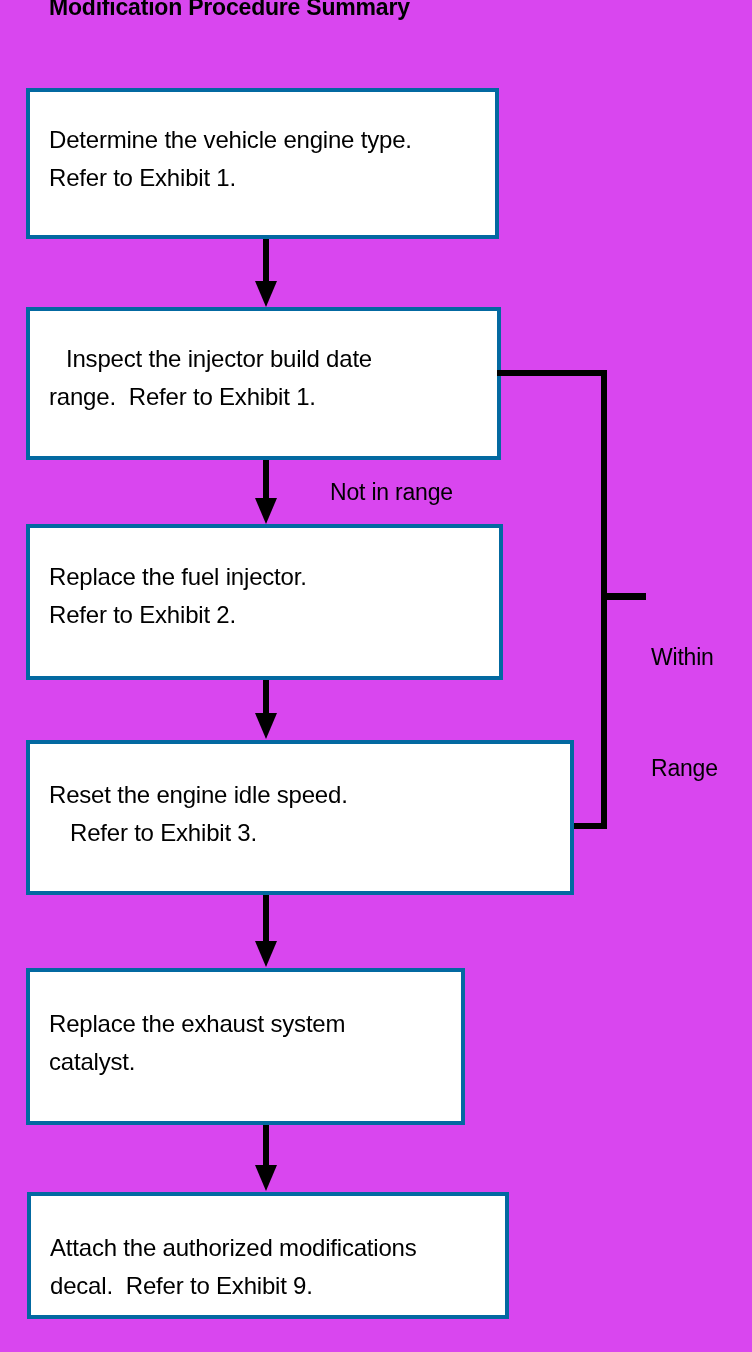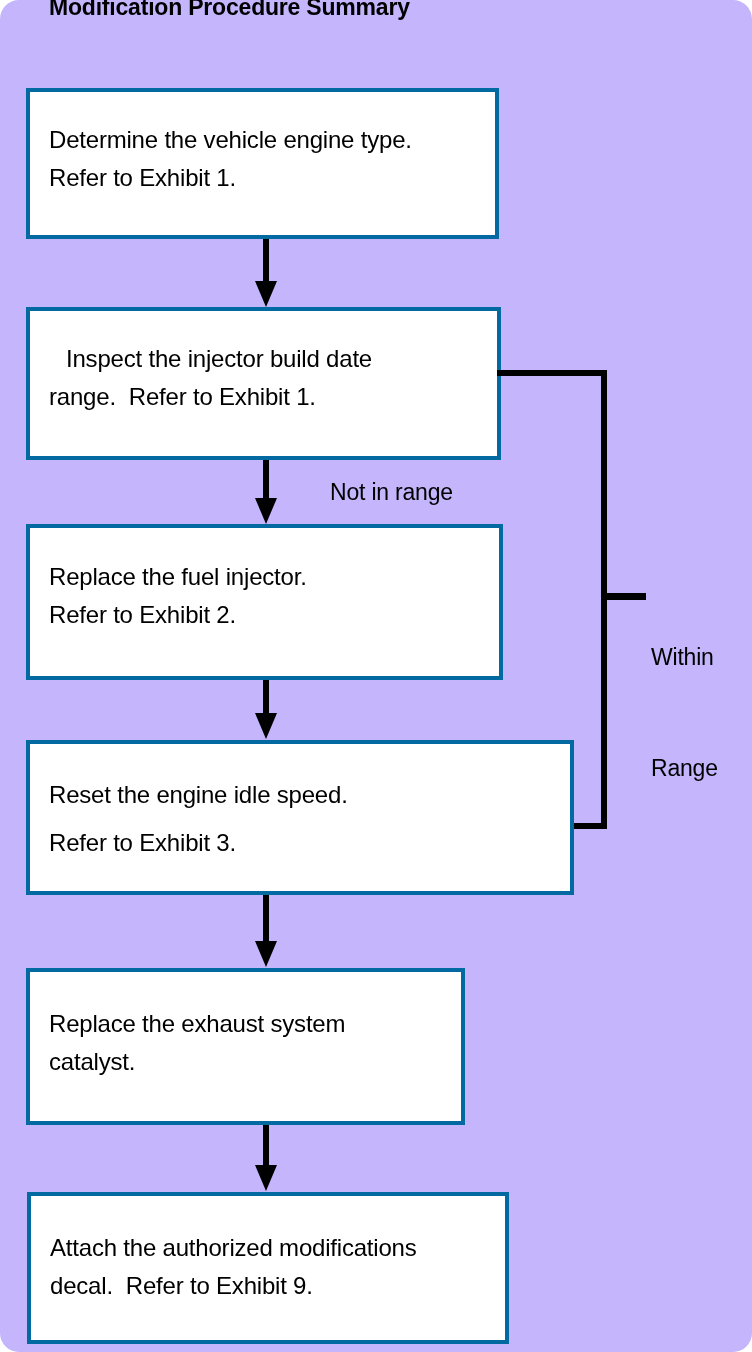--- a/index.html
+++ b/index.html
@@ -10,23 +10,22 @@
   }
   body {
     font-family: "Liberation Sans", sans-serif;
     color: #000000;
     -webkit-font-smoothing: none;
   }
   #page {
     position: relative;
     width: 752px;
     height: 1352px;
-    background: #c4b5fd;
+    background: #d946ef;
     overflow: hidden;
-    border-radius: 19px;
   }
   
   .title {
     position: absolute;
     left: 49px;
     top: -6px;
     font-size: 23px;
     font-weight: bold;
     letter-spacing: -0.2px;
     white-space: nowrap;
@@ -131,32 +130,32 @@
   <div class="node" style="left:26px; top:524px; width:477px; height:156px;padding-left:43px;">
     <div class="node-text" style="top:30px;">Replace the fuel injector.</div>
     <div class="node-text" style="top:68px;">Refer to Exhibit 2.</div>
   </div>
 
   <div class="vline" style="left:263px; top:680px; height:36px;"></div>
   <div class="arrow-down" style="left:255px; top:713px;"></div>
 
   <div class="node" style="left:26px; top:740px; width:548px; height:155px;text-align:right;">
     <div class="node-text" style="top:32px;">Reset the engine idle speed.</div>
-    <div class="node-text" style="top:80px;">Refer to Exhibit 3.</div>
+    <div class="node-text" style="top:70px;margin-left:21px;">Refer to Exhibit 3.</div>
   </div>
 
   <div class="vline" style="left:263px; top:895px; height:46px;"></div>
   <div class="arrow-down" style="left:255px; top:941px;"></div>
 
   <div class="node" style="left:26px; top:968px; width:439px; height:157px;">
     <div class="node-text" style="top:33px;">Replace the exhaust system</div>
     <div class="node-text" style="top:71px;">catalyst.</div>
   </div>
 
   <div class="vline" style="left:263px; top:1125px; height:42px;"></div>
   <div class="arrow-down" style="left:255px; top:1165px;"></div>
 
-  <div class="node" style="left:27px; top:1192px; width:482px; height:152px;">
+  <div class="node" style="left:27px; top:1192px; width:482px; height:127px;">
     <div class="node-text" style="top:33px;">Attach the authorized modifications</div>
     <div class="node-text" style="top:71px;">decal.  Refer to Exhibit 9.</div>
   </div>
 
 </div>
 
 </body></html>

